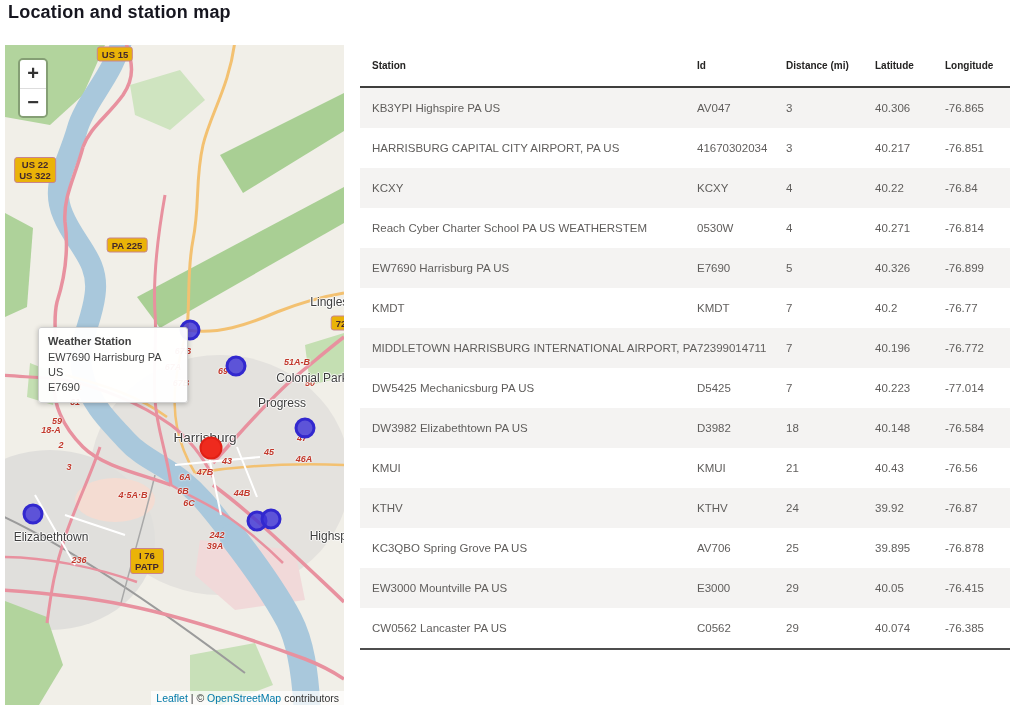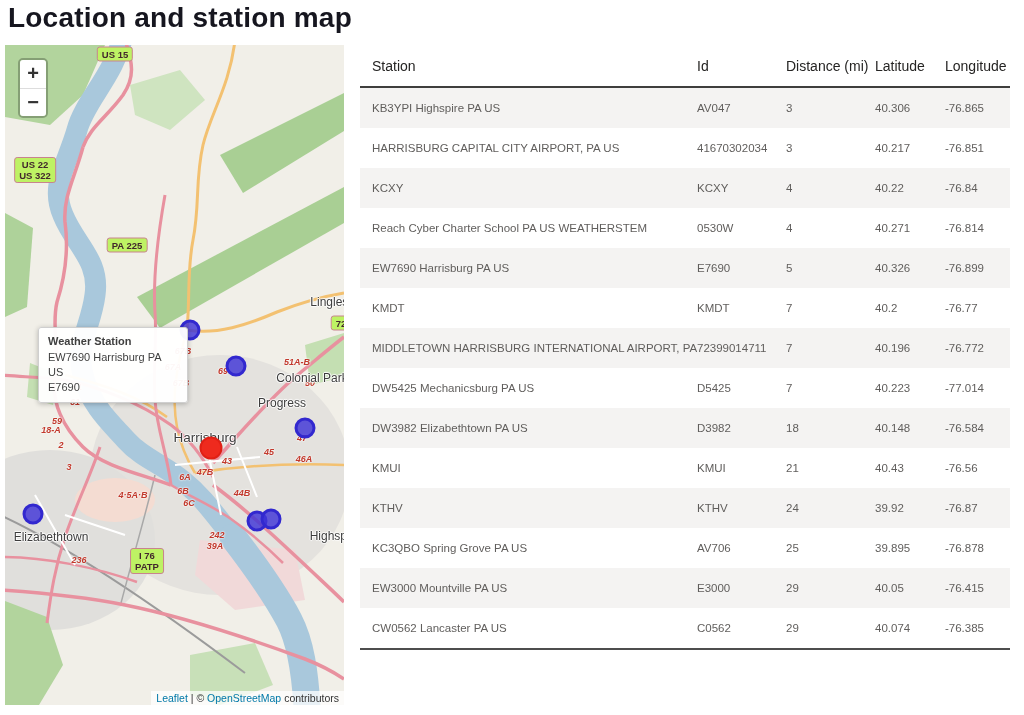--- a/index.html
+++ b/index.html
@@ -1,33 +1,33 @@
 <!DOCTYPE html>
 <html><head>
 <meta charset="utf-8">
 <style>
   * { margin:0; padding:0; box-sizing:border-box; }
   html,body { width:1024px; height:715px; background:#fff; overflow:hidden;
     font-family:"Liberation Sans", sans-serif; }
 
-  .page-title { position:absolute; left:8px; top:2px; font-size:28px; font-weight:800;
+  .page-title { position:absolute; left:8px; top:2px; font-size:18px; font-weight:800;
     color:#16161f; letter-spacing:0.2px; }
 
   
   .map { position:absolute; left:5px; top:45px; width:339px; height:660px;
     overflow:hidden; background:#f1efe8; }
   .map svg { position:absolute; left:0; top:0; }
 
   .zoom-ctl { position:absolute; left:13px; top:13px; width:30px;
     border:2px solid rgba(0,0,0,.25); border-radius:5px; overflow:hidden; z-index:30; }
   .zoom-btn { width:100%; height:28px; background:#fff; color:#333; font-size:20px;
     font-weight:bold; text-align:center; line-height:27px; cursor:pointer; user-select:none; }
   .zoom-btn + .zoom-btn { border-top:1px solid #ddd; }
 
-  .shield { position:absolute; transform:translate(-50%,-50%); background:#bef264;
+  .shield { position:absolute; transform:translate(-50%,-50%); background:#eab308;
     border:1px solid #c8848e; border-radius:3px; padding:1px 4px; color:#43282c;
     font-size:9.5px; font-weight:bold; text-align:center; line-height:11px; z-index:6;
     white-space:nowrap; }
   .road-label { position:absolute; transform:translate(-50%,-50%); color:#c2392c;
     font-size:9px; font-style:italic; font-weight:bold; z-index:5; white-space:nowrap;
     text-shadow:0 0 2px #fff, 0 0 2px #fff; }
   .place-label { position:absolute; transform:translate(-50%,-50%); color:#3d3d3d;
     font-size:12px; z-index:7; white-space:nowrap;
     text-shadow:1px 0 1px #fff,-1px 0 1px #fff,0 1px 1px #fff,0 -1px 1px #fff; }
   .place-label.big { font-size:13.5px; }
@@ -45,21 +45,21 @@
   .tooltip .tt-line { font-size:11px; line-height:15px; }
 
   .attribution { position:absolute; right:0; bottom:0; z-index:25;
     background:rgba(255,255,255,.75); padding:1px 5px; font-size:10.5px; color:#333; }
   .attribution a { color:#0078a8; text-decoration:none; cursor:pointer; }
 
   
   .station-table { position:absolute; left:360px; top:45px; width:650px; }
   .trow { display:grid; grid-template-columns:337px 89px 89px 70px 65px; align-items:center; }
   .thead { height:43px; border-bottom:2px solid #3f3e3d; }
-  .thead .cell { font-size:14px; font-weight:normal; color:#252423; cursor:pointer; }
+  .thead .cell { font-size:10px; font-weight:bold; color:#252423; cursor:pointer; }
   .tbody .trow { height:40px; }
   .tbody .trow:nth-child(odd) { background:#f4f3f2; }
   .cell { padding-left:12px; font-size:11.5px; color:#605e5c; white-space:nowrap;
     overflow:hidden; }
   .cell:first-child { padding-left:12px; }
   .cell:not(:first-child) { padding-left:0; }
   .table-bottom-bar { height:2px; background:#4d4d4d; width:650px; }
 </style>
 </head>
 <body>

